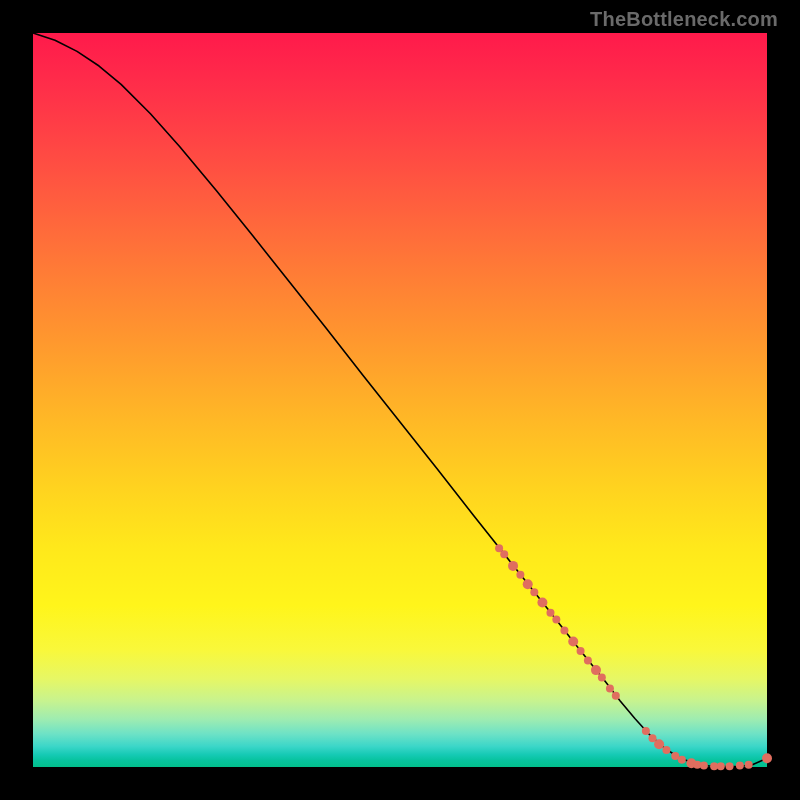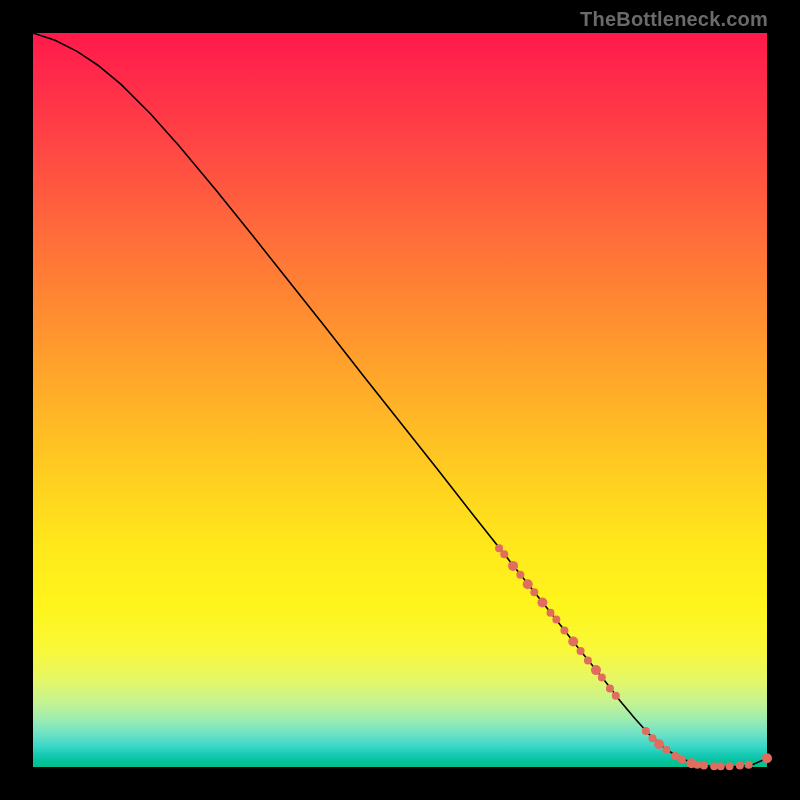--- a/index.html
+++ b/index.html
@@ -34,21 +34,21 @@
       #9eecb1 93.5%,
       #6de2c6 95.5%,
       #3bd6c8 97.2%,
       #16cab5 98.3%,
       #07c39e 99.1%,
       #02bf8c 100%
     );
   }
   .attribution {
     position: absolute;
-    right: 32px;
+    right: 22px;
     top: 8px;
     font-family: Arial, Helvetica, sans-serif;
     font-size: 20px;
     font-weight: 600;
     color: #6a6a6a;
     letter-spacing: 0.2px;
   }
   svg.overlay {
     position: absolute;
     left: 33px;

